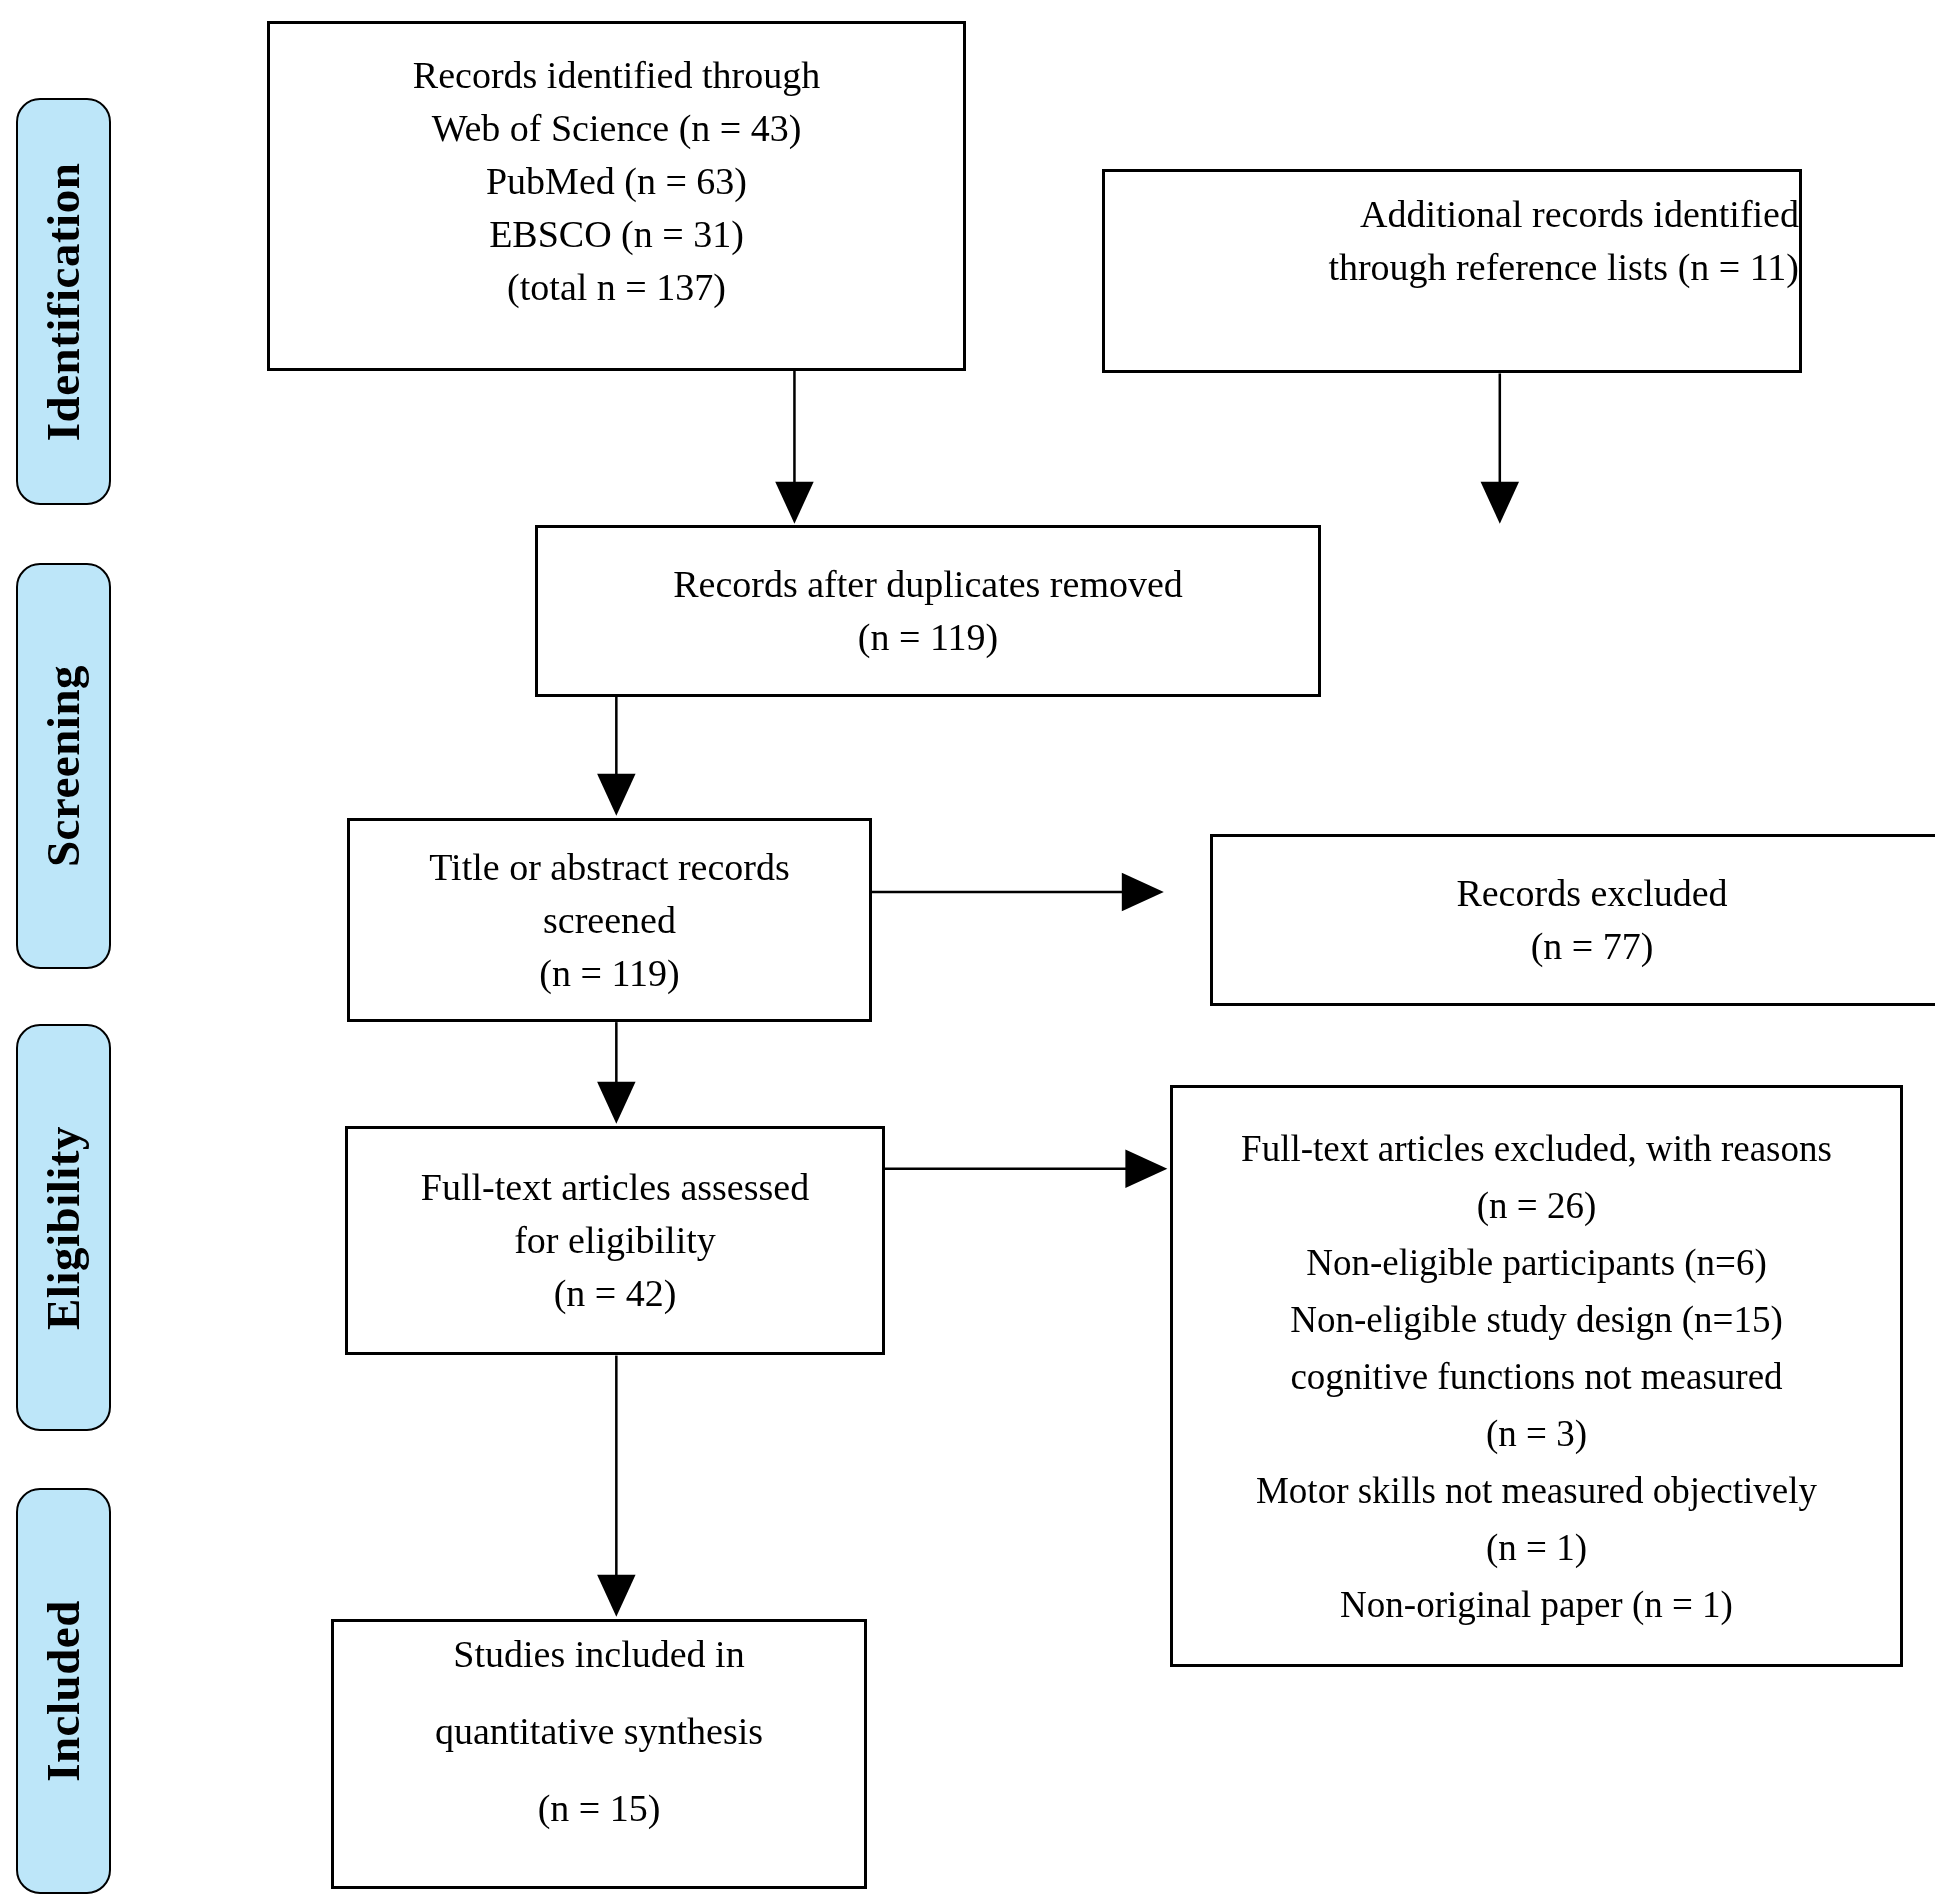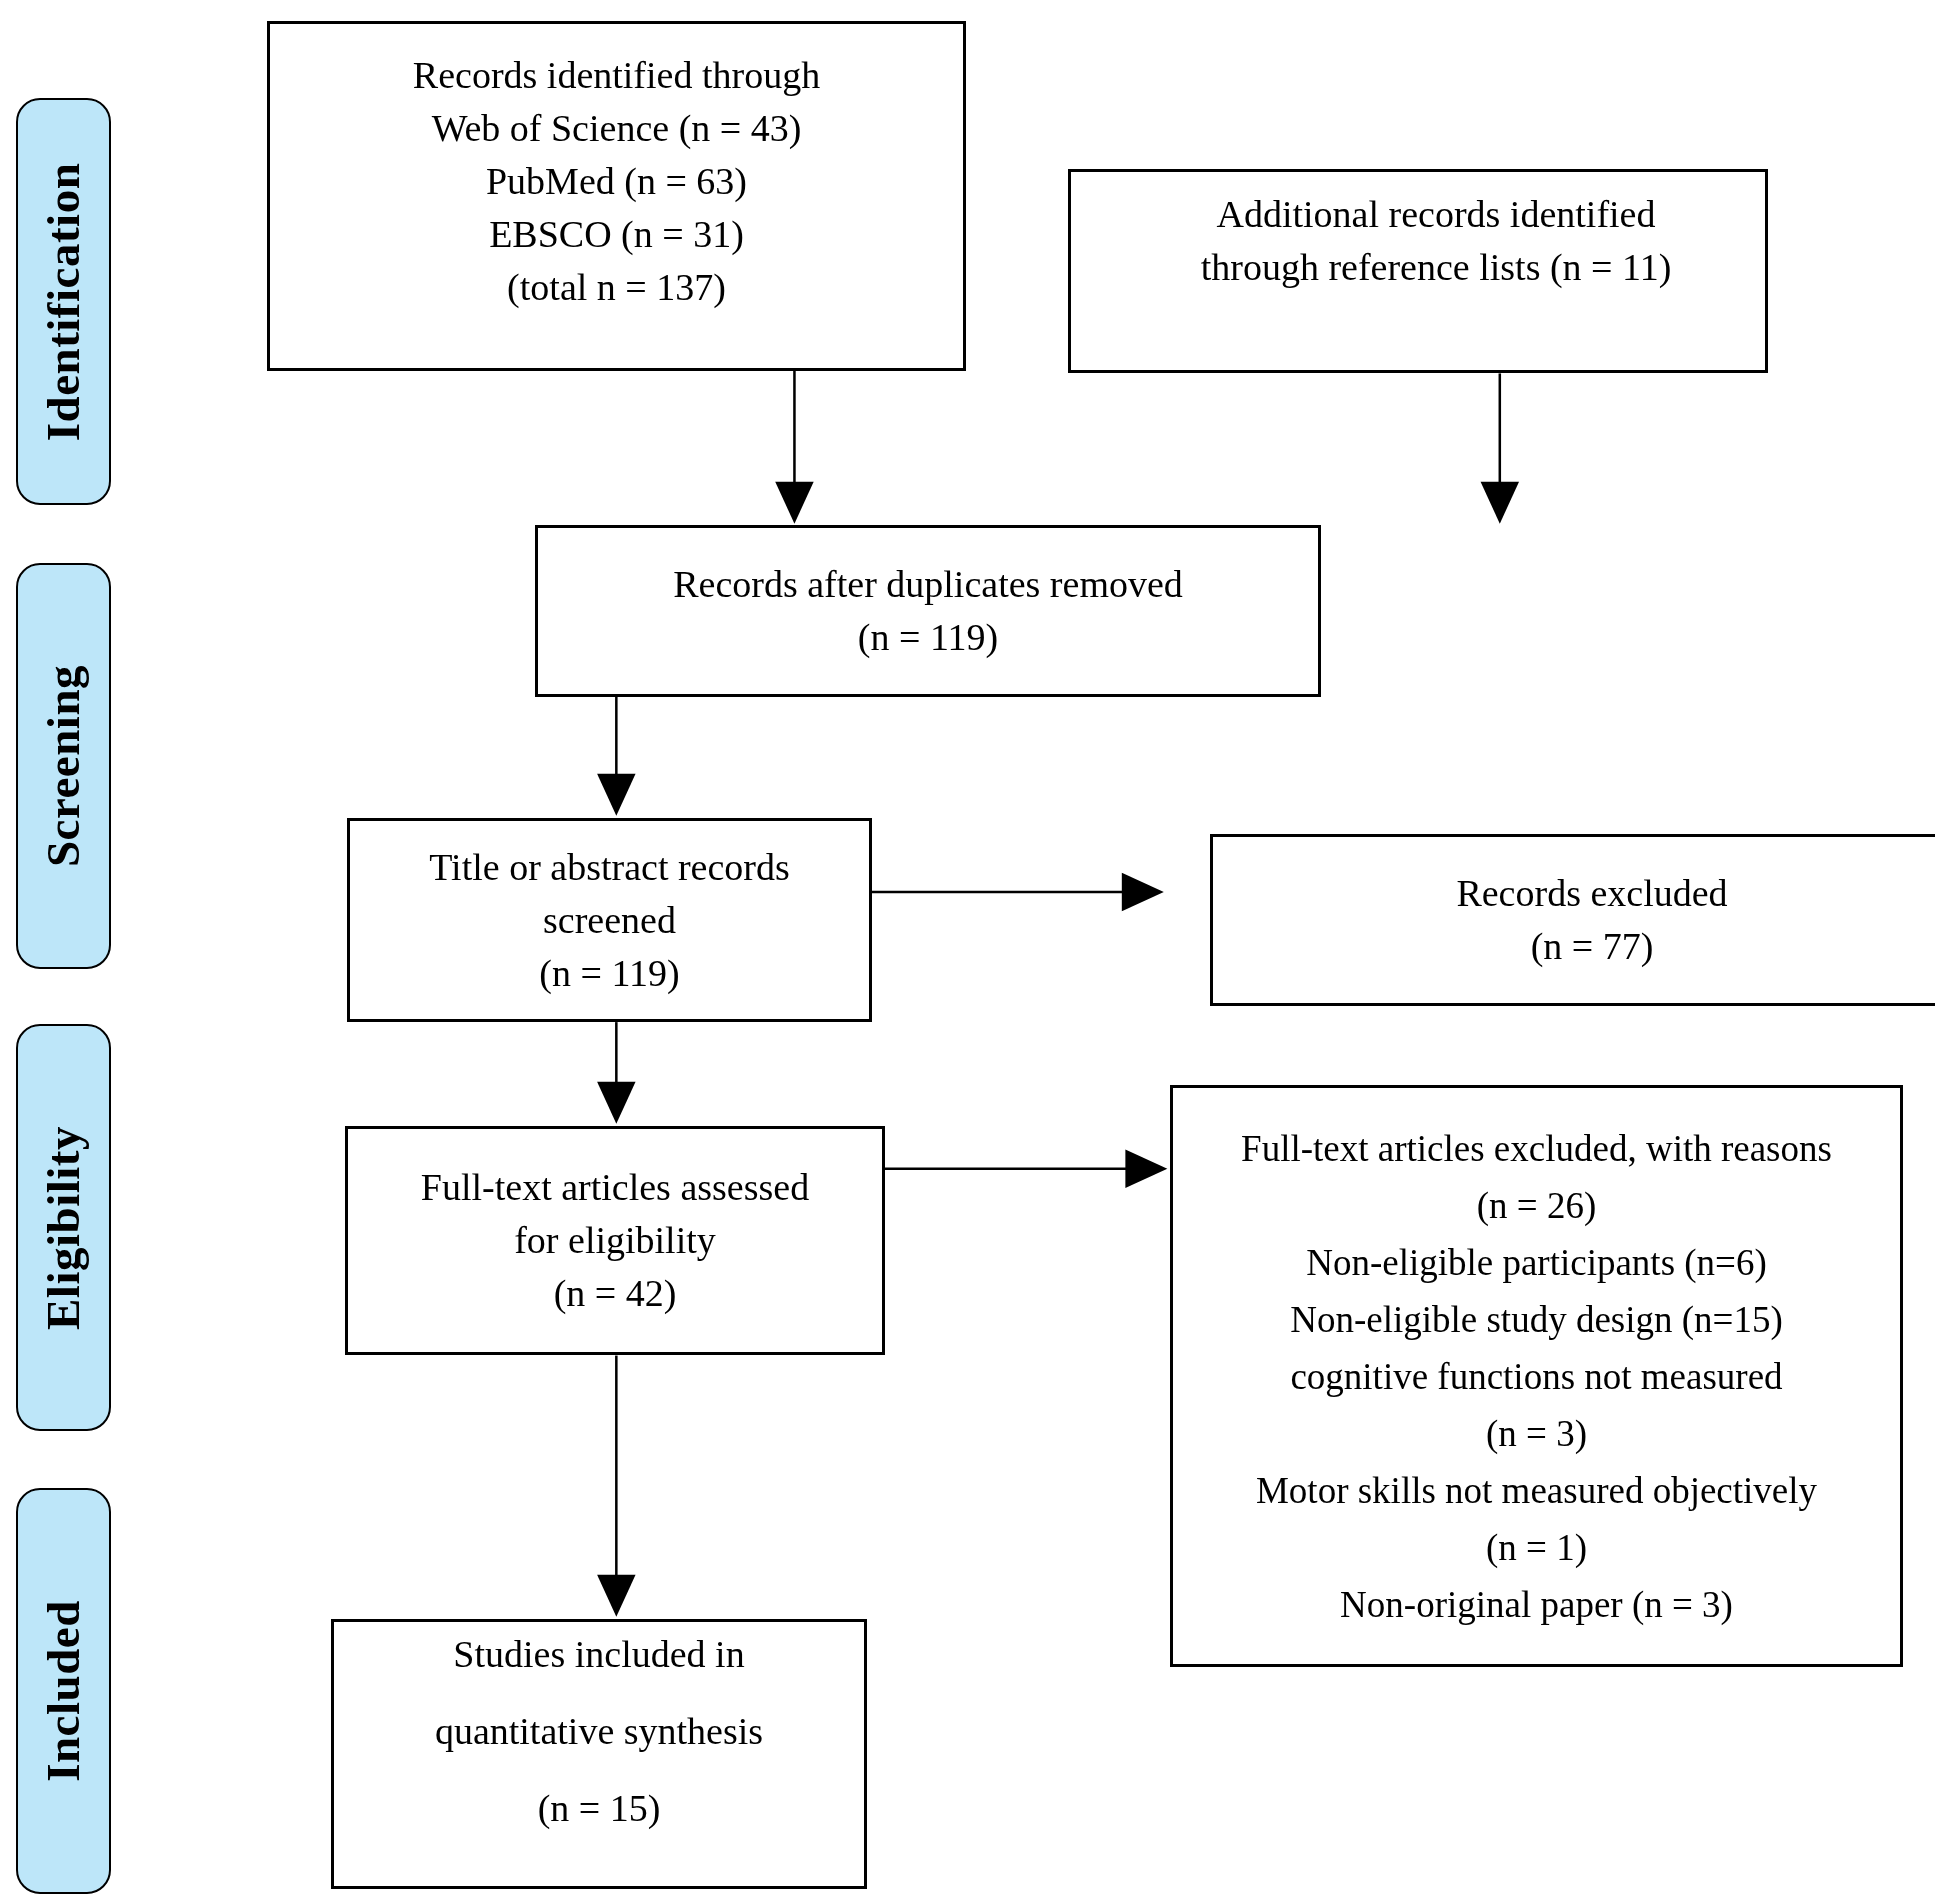--- a/index.html
+++ b/index.html
@@ -58,23 +58,24 @@
     align-items: center;
     justify-content: center;
     text-align: center;
     font-size: 38px;
     line-height: 53px;
   }
   .box .line {
     white-space: nowrap;
   }
   .box.align-left {
-    align-items: center;
+    align-items: flex-end;
     text-align: left;
     padding-left: 36px;
+    margin-left: 34px;
   }
   .box.dense {
     font-size: 37px;
     line-height: 57px;
   }
 </style>
 </head>
 <body>
 
 <div class="canvas">
@@ -153,21 +154,21 @@
 
   <div class="box dense" style="left:1170px; top:1085px; width:733px; height:582px;">
     <div class="line">Full-text articles excluded, with reasons</div>
     <div class="line">(n = 26)</div>
     <div class="line">Non-eligible participants (n=6)</div>
     <div class="line">Non-eligible study design (n=15)</div>
     <div class="line">cognitive functions not measured</div>
     <div class="line">(n = 3)</div>
     <div class="line">Motor skills not measured objectively</div>
     <div class="line">(n = 1)</div>
-    <div class="line">Non-original paper (n = 3)</div>
+    <div class="line">Non-original paper (n = 1)</div>
   </div>
 
   <div class="box" style="left:331px; top:1619px; width:536px; height:270px; padding-bottom:46px;gap:24px;">
     <div class="line">Studies included in</div>
     <div class="line">quantitative synthesis</div>
     <div class="line">(n = 15)</div>
   </div>
 
 </div>
 

